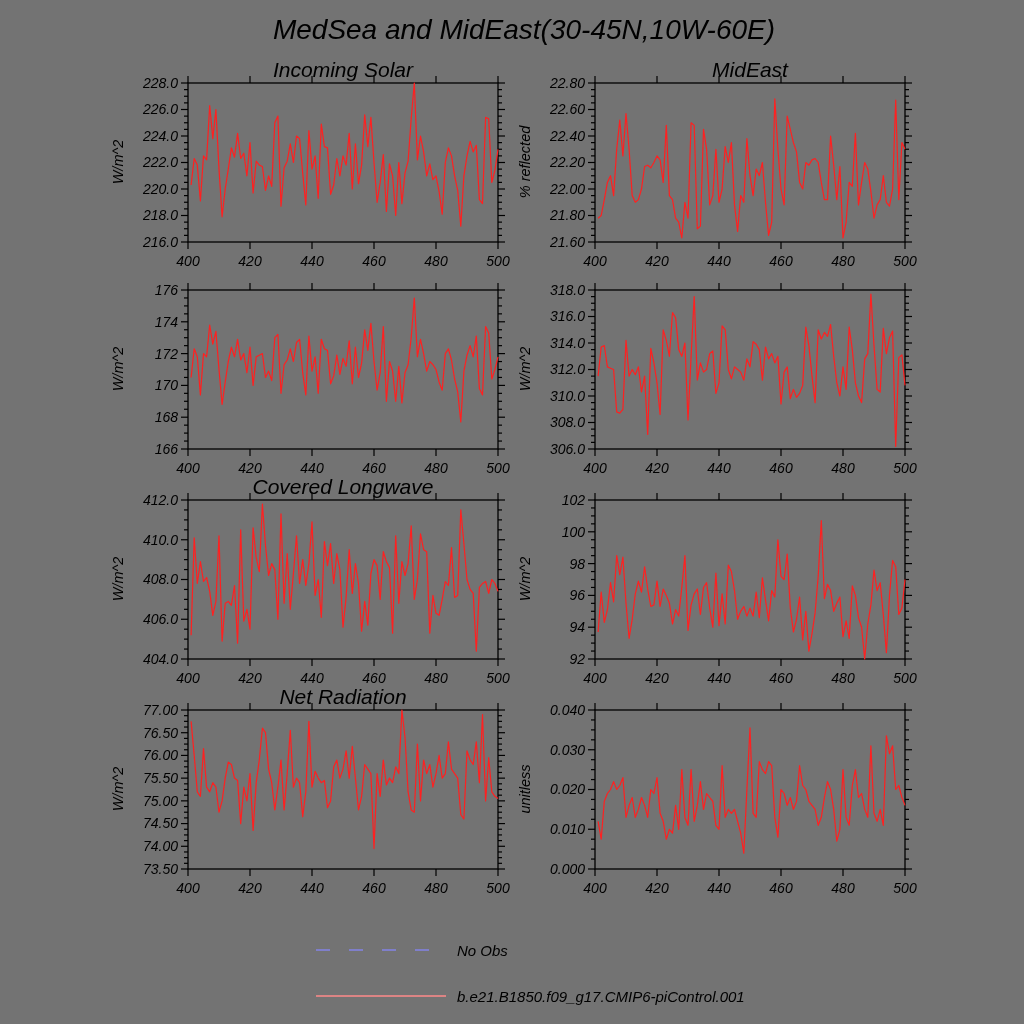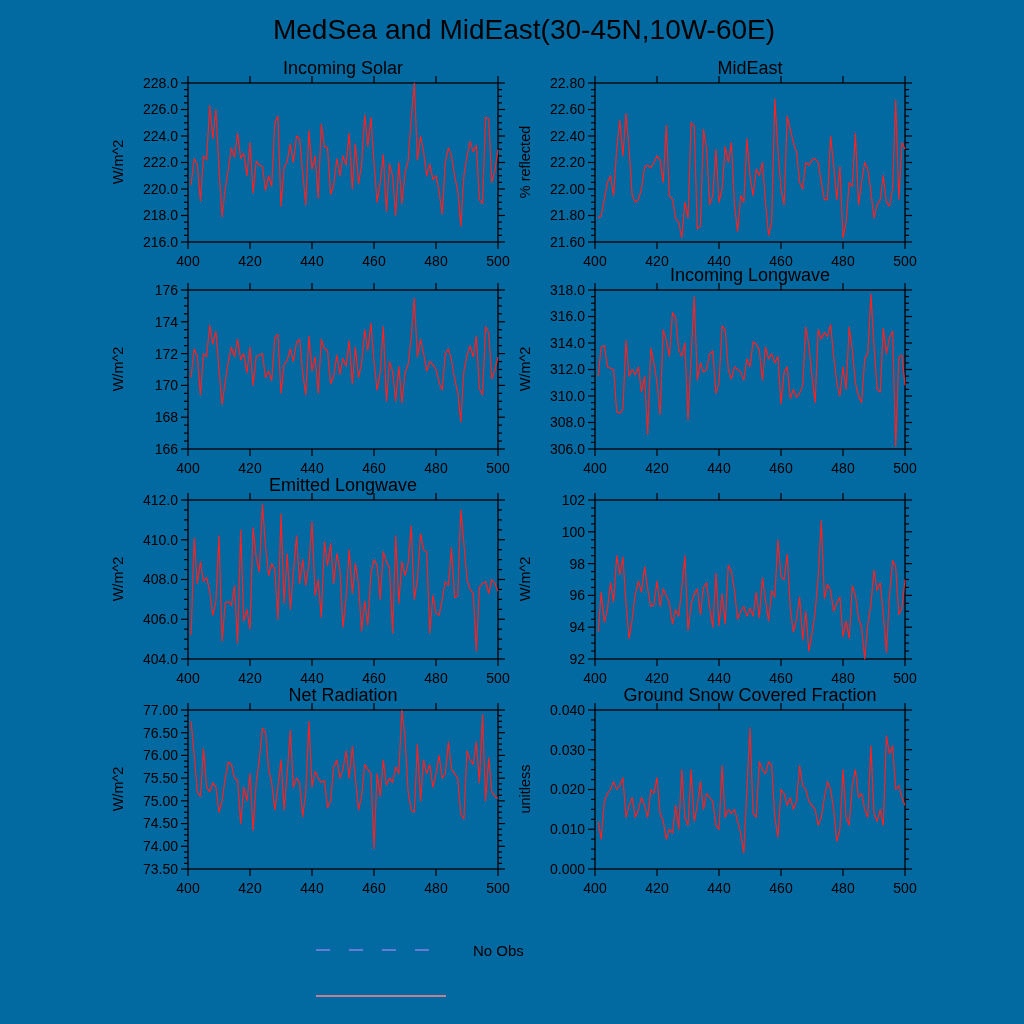--- a/index.html
+++ b/index.html
@@ -1,26 +1,26 @@
 <!DOCTYPE html>
 <html><head>
 <meta charset="utf-8">
 <style>
   html,body{margin:0;padding:0;background:#fff;}
-  .page{position:relative;width:1024px;height:1024px;background:#0369a1;
-        font-family:"Liberation Sans",sans-serif;color:#000;overflow:hidden;}
+  .page{position:relative;width:1024px;height:1024px;background:#737373;
+        font-family:"Liberation Sans",sans-serif;color:#000;overflow:hidden;font-style:italic;}
   .main-title{position:absolute;left:12px;top:14px;width:1024px;text-align:center;
         font-size:28px;letter-spacing:0px;}
   .subplot{position:absolute;width:420px;height:236px;}
-  .sp-title{position:absolute;left:90px;top:3px;width:310px;text-align:center;font-size:18px;}
+  .sp-title{position:absolute;left:90px;top:3px;width:310px;text-align:center;font-size:21px;}
   .sp-ylabel{position:absolute;left:20px;top:107px;transform:translate(-50%,-50%) rotate(-90deg);
         white-space:nowrap;font-size:14.5px;}
   .plot-svg{position:absolute;left:0;top:0;}
   .legend-row{position:absolute;height:18px;display:flex;align-items:center;}
-  .legend-label{font-size:15px;margin-left:26px;white-space:nowrap;}
+  .legend-label{font-size:15px;margin-left:10px;white-space:nowrap;}
   .tick-text{font-size:14px;font-family:"Liberation Sans",sans-serif;}
 </style>
 </head>
 <body>
 
 <div class="page">
 
   <div class="main-title">MedSea and MidEast(30-45N,10W-60E)</div>
 
   <div class="subplot" style="left:98px;top:55px">
@@ -274,21 +274,20 @@
           <text x="80" y="155.2" dy="0.35em" text-anchor="end" class="tick-text">168</text>
           <text x="80" y="123.4" dy="0.35em" text-anchor="end" class="tick-text">170</text>
           <text x="80" y="91.60000000000001" dy="0.35em" text-anchor="end" class="tick-text">172</text>
           <text x="80" y="59.8" dy="0.35em" text-anchor="end" class="tick-text">174</text>
           <text x="80" y="28" dy="0.35em" text-anchor="end" class="tick-text">176</text>
         </g>
         <polyline points="93.1,115.5 96.2,86.8 99.3,94.8 102.4,132.9 105.5,91.6 108.6,94.8 111.7,63.0 114.8,82.1 117.9,69.3 121.0,107.5 124.1,142.5 127.2,120.2 130.3,99.5 133.4,85.2 136.5,94.8 139.6,77.3 142.7,98.0 145.8,91.6 148.9,110.7 152.0,85.2 155.1,123.4 158.2,94.8 161.3,93.2 164.4,91.6 167.5,115.5 170.6,109.1 173.7,118.6 176.8,75.7 179.9,72.5 183.0,131.3 186.1,102.7 189.2,98.0 192.3,86.8 195.4,99.5 198.5,80.5 201.6,77.3 204.7,110.7 207.8,132.9 210.9,74.1 214.0,109.1 217.1,94.8 220.2,131.3 223.3,77.3 226.4,86.8 229.5,88.4 232.6,121.8 235.7,113.9 238.8,93.2 241.9,112.3 245.0,96.4 248.1,104.3 251.2,78.9 254.3,121.8 257.4,85.2 260.5,115.5 263.6,101.1 266.7,67.8 269.8,88.4 272.9,61.4 276.0,99.5 279.1,128.2 282.2,110.7 285.3,64.6 288.4,139.3 291.5,99.5 294.6,109.1 297.7,139.3 300.8,104.3 303.9,140.9 307.0,110.7 310.1,102.7 313.2,75.7 316.3,36.0 319.4,94.8 322.5,77.3 325.6,91.6 328.7,109.1 331.8,99.5 334.9,102.7 338.0,107.5 341.1,120.2 344.2,128.2 347.3,91.6 350.4,86.8 353.5,98.0 356.6,117.0 359.7,129.8 362.8,160.0 365.9,109.1 369.0,93.2 372.1,83.6 375.2,94.8 378.3,74.1 381.4,126.6 384.5,132.9 387.6,64.6 390.7,70.9 393.8,117.0 396.9,107.5 400.0,94.8" fill="none" stroke="#ff2020" stroke-width="1.2" stroke-linejoin="round"></polyline>
       </svg>
   </div>
   <div class="subplot" style="left:505px;top:262px">
-    <div class="sp-title">Incoming Longwave</div>
     <div class="sp-ylabel">W/m^2</div>
     <svg class="plot-svg" width="420" height="236">
         <g stroke="#000000" stroke-width="1.3" fill="none">
           <rect x="90" y="28" width="310" height="159"></rect>
         </g>
         <g stroke="#000000" stroke-width="1.2">
           <line x1="90" y1="187" x2="90" y2="194"></line>
           <line x1="90" y1="28" x2="90" y2="21"></line>
           <line x1="152" y1="187" x2="152" y2="194"></line>
           <line x1="152" y1="28" x2="152" y2="21"></line>
@@ -363,21 +362,21 @@
           <text x="80" y="134" dy="0.35em" text-anchor="end" class="tick-text">310.0</text>
           <text x="80" y="107.5" dy="0.35em" text-anchor="end" class="tick-text">312.0</text>
           <text x="80" y="81" dy="0.35em" text-anchor="end" class="tick-text">314.0</text>
           <text x="80" y="54.5" dy="0.35em" text-anchor="end" class="tick-text">316.0</text>
           <text x="80" y="28" dy="0.35em" text-anchor="end" class="tick-text">318.0</text>
         </g>
         <polyline points="93.1,114.1 96.2,85.0 99.3,83.6 102.4,104.9 105.5,106.2 108.6,107.5 111.7,149.9 114.8,151.2 117.9,147.3 121.0,78.4 124.1,114.1 127.2,107.5 130.3,112.8 133.4,104.9 136.5,130.0 139.6,114.1 142.7,172.4 145.8,86.3 148.9,100.9 152.0,120.8 155.1,152.5 158.2,67.8 161.3,78.4 164.4,94.3 167.5,50.5 170.6,55.8 173.7,87.6 176.8,94.3 179.9,81.0 183.0,157.9 186.1,94.3 189.2,34.6 192.3,118.1 195.4,100.9 198.5,110.1 201.6,107.5 204.7,91.6 207.8,89.0 210.9,131.4 214.0,120.8 217.1,63.8 220.2,67.8 223.3,107.5 226.4,116.8 229.5,104.9 232.6,107.5 235.7,110.1 238.8,118.1 241.9,96.9 245.0,104.9 248.1,79.7 251.2,82.3 254.3,87.6 257.4,118.1 260.5,85.0 263.6,96.9 266.7,91.6 269.8,100.9 272.9,94.3 276.0,142.0 279.1,110.1 282.2,104.9 285.3,136.6 288.4,127.4 291.5,135.3 294.6,131.4 297.7,123.4 300.8,65.1 303.9,83.6 307.0,114.1 310.1,140.6 313.2,67.8 316.3,77.0 319.4,70.4 322.5,74.4 325.6,62.5 328.7,94.3 331.8,120.8 334.9,134.0 338.0,104.9 341.1,127.4 344.2,65.1 347.3,87.6 350.4,120.8 353.5,134.0 356.6,140.6 359.7,96.9 362.8,91.6 365.9,32.0 369.0,83.6 372.1,127.4 375.2,130.0 378.3,66.4 381.4,91.6 384.5,75.7 387.6,69.1 390.7,184.4 393.8,95.6 396.9,92.9 400.0,123.4" fill="none" stroke="#ff2020" stroke-width="1.2" stroke-linejoin="round"></polyline>
       </svg>
   </div>
   <div class="subplot" style="left:98px;top:472px">
-    <div class="sp-title">Emitted Longwave</div>
+    <div class="sp-title">Covered Longwave</div>
     <div class="sp-ylabel">W/m^2</div>
     <svg class="plot-svg" width="420" height="236">
         <g stroke="#000000" stroke-width="1.3" fill="none">
           <rect x="90" y="28" width="310" height="159"></rect>
         </g>
         <g stroke="#000000" stroke-width="1.2">
           <line x1="90" y1="187" x2="90" y2="194"></line>
           <line x1="90" y1="28" x2="90" y2="21"></line>
           <line x1="152" y1="187" x2="152" y2="194"></line>
           <line x1="152" y1="28" x2="152" y2="21"></line>
@@ -611,21 +610,20 @@
           <text x="80" y="118.85714285714286" dy="0.35em" text-anchor="end" class="tick-text">75.00</text>
           <text x="80" y="96.14285714285715" dy="0.35em" text-anchor="end" class="tick-text">75.50</text>
           <text x="80" y="73.42857142857143" dy="0.35em" text-anchor="end" class="tick-text">76.00</text>
           <text x="80" y="50.71428571428572" dy="0.35em" text-anchor="end" class="tick-text">76.50</text>
           <text x="80" y="28" dy="0.35em" text-anchor="end" class="tick-text">77.00</text>
         </g>
         <polyline points="93.1,39.4 96.2,73.4 99.3,109.8 102.4,114.3 105.5,66.6 108.6,105.2 111.7,109.8 114.8,100.7 117.9,105.2 121.0,130.2 124.1,118.9 127.2,96.1 130.3,80.2 133.4,82.5 136.5,96.1 139.6,98.4 142.7,141.6 145.8,105.2 148.9,118.9 152.0,91.6 155.1,148.4 158.2,100.7 161.3,78.0 164.4,46.2 167.5,50.7 170.6,87.1 173.7,100.7 176.8,127.9 179.9,105.2 183.0,78.0 186.1,127.9 189.2,91.6 192.3,48.4 195.4,105.2 198.5,96.1 201.6,100.7 204.7,134.8 207.8,109.8 210.9,39.4 214.0,105.2 217.1,89.3 220.2,96.1 223.3,100.7 226.4,98.4 229.5,125.7 232.6,118.9 235.7,84.8 238.8,78.0 241.9,96.1 245.0,87.1 248.1,68.9 251.2,96.1 254.3,64.3 257.4,96.1 260.5,127.9 263.6,114.3 266.7,82.5 269.8,87.1 272.9,91.6 276.0,166.6 279.1,91.6 282.2,114.3 285.3,78.0 288.4,103.0 291.5,96.1 294.6,100.7 297.7,84.8 300.8,91.6 303.9,28.0 307.0,55.3 310.1,109.8 313.2,127.9 316.3,130.2 319.4,62.1 322.5,118.9 325.6,78.0 328.7,91.6 331.8,82.5 334.9,105.2 338.0,91.6 341.1,73.4 344.2,96.1 347.3,91.6 350.4,59.8 353.5,87.1 356.6,91.6 359.7,96.1 362.8,132.5 365.9,137.0 369.0,68.9 372.1,78.0 375.2,82.5 378.3,59.8 381.4,100.7 384.5,32.5 387.6,118.9 390.7,75.7 393.8,109.8 396.9,114.3 400.0,116.6" fill="none" stroke="#ff2020" stroke-width="1.2" stroke-linejoin="round"></polyline>
       </svg>
   </div>
   <div class="subplot" style="left:505px;top:682px">
-    <div class="sp-title">Ground Snow Covered Fraction</div>
     <div class="sp-ylabel">unitless</div>
     <svg class="plot-svg" width="420" height="236">
         <g stroke="#000000" stroke-width="1.3" fill="none">
           <rect x="90" y="28" width="310" height="159"></rect>
         </g>
         <g stroke="#000000" stroke-width="1.2">
           <line x1="90" y1="187" x2="90" y2="194"></line>
           <line x1="90" y1="28" x2="90" y2="21"></line>
           <line x1="152" y1="187" x2="152" y2="194"></line>
           <line x1="152" y1="28" x2="152" y2="21"></line>
@@ -693,16 +691,17 @@
     <div class="legend-row" style="left:315px;top:941px">
       <svg width="132" height="16">
         <line id="legend-line-noobs" x1="1" y1="8" x2="131" y2="8" stroke-width="1.6" stroke-dasharray="14 19" stroke="#8484e8"></line>
       </svg>
       <span class="legend-label">No Obs</span>
     </div>
     <div class="legend-row" style="left:315px;top:987px">
       <svg width="132" height="16">
         <line id="legend-line-model" x1="1" y1="8" x2="131" y2="8" stroke-width="1.4" stroke="#ff8a8a"></line>
       </svg>
+      <span class="legend-label">b.e21.B1850.f09_g17.CMIP6-piControl.001</span>
     </div>
   </div>
 
 </div>
 
 </body></html>

